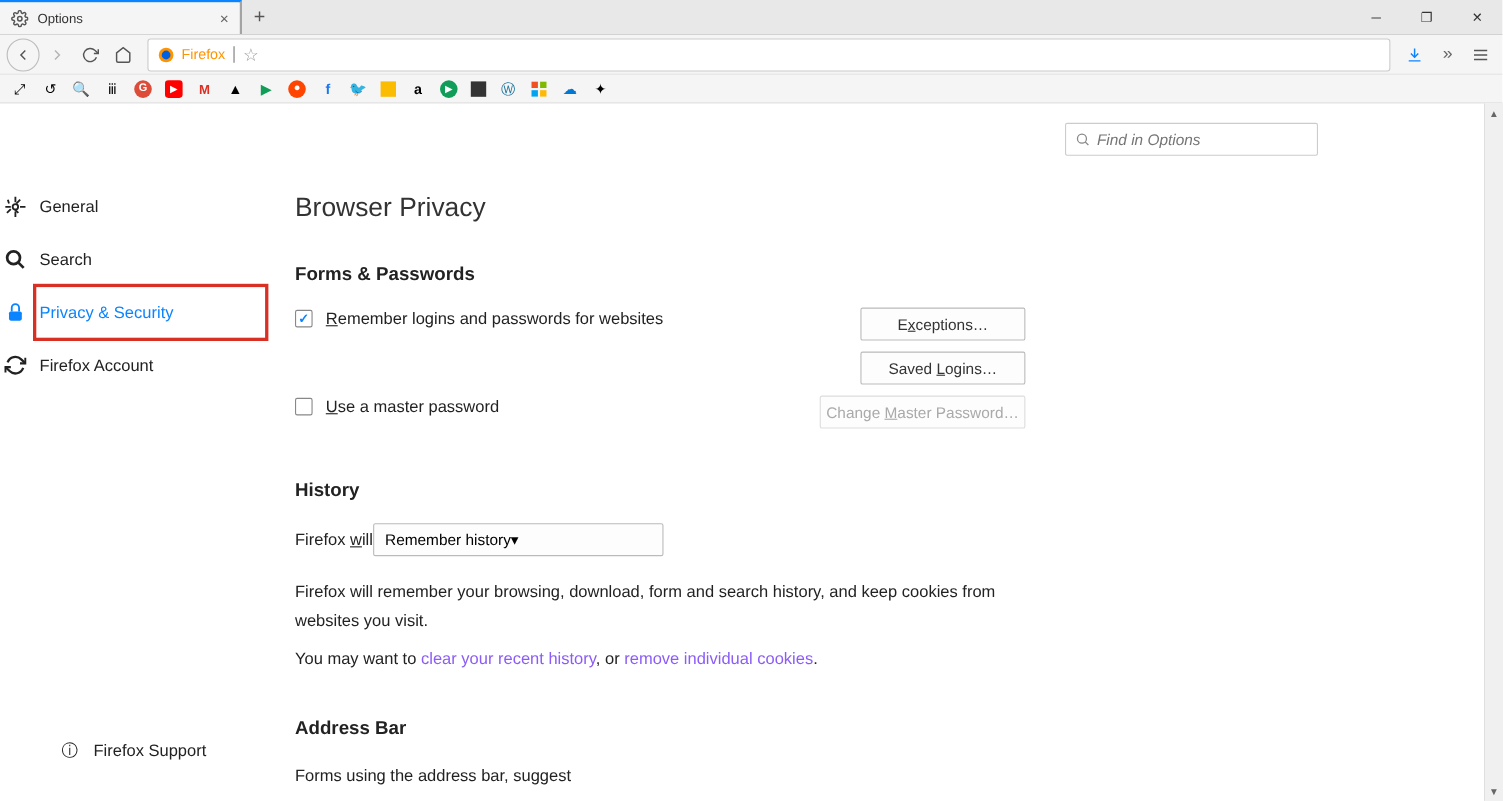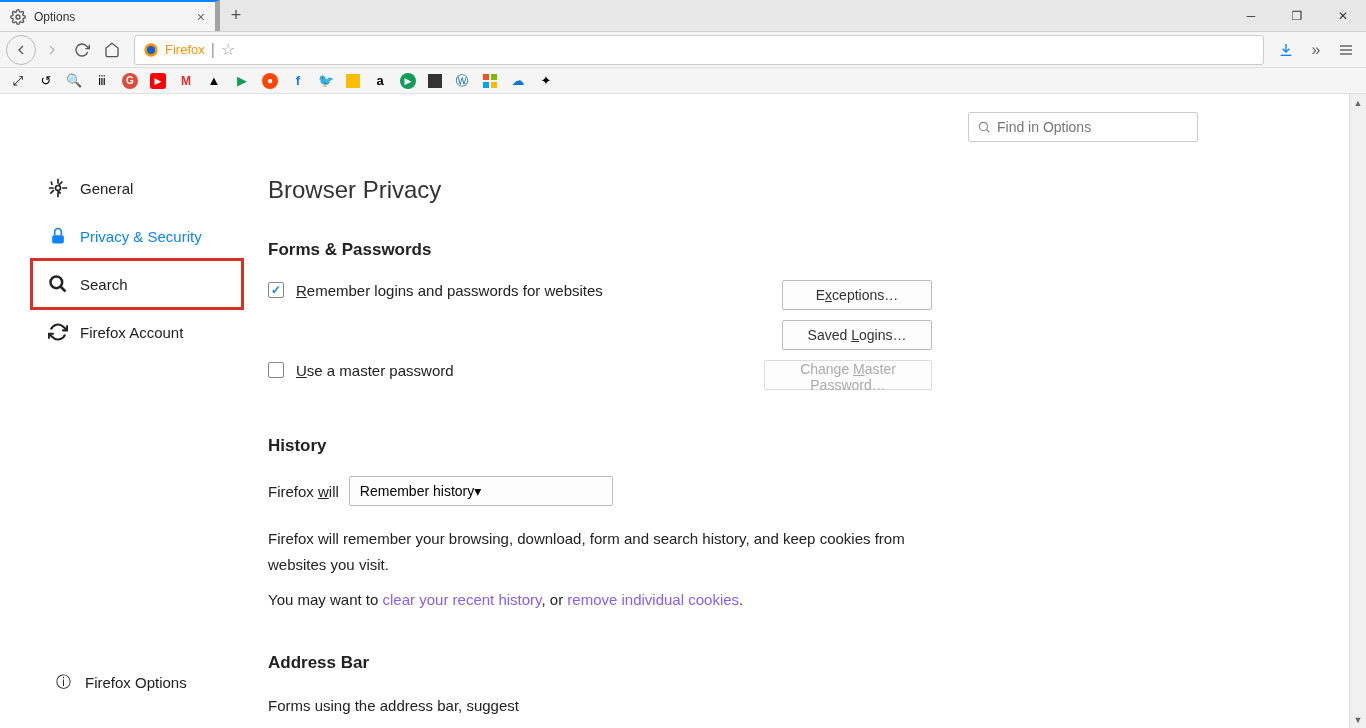--- a/index.html
+++ b/index.html
@@ -1,19 +1,19 @@
 <!DOCTYPE html>
 <html><head>
 <meta charset="utf-8">
 <style>
 *{box-sizing:border-box;margin:0;padding:0;font-family:"Segoe UI",Arial,sans-serif}
 body{background:#fff;width:1366px;height:728px;overflow:hidden;position:relative}
 
 .titlebar{height:32px;background:#e8e8e8;display:flex;align-items:stretch;border-bottom:1px solid #d0d0d0}
-.tab{width:220px;background:#f5f5f5;border-top:2px solid #0a84ff;display:flex;align-items:center;padding:0 10px;position:relative;border-right:5px solid #a3a3a3}
+.tab{width:220px;background:#f5f5f5;border-top:2px solid #0a84ff;display:flex;align-items:center;padding:0 10px;position:relative;border-right:2px solid #a3a3a3}
 .tab .ticon{width:16px;height:16px;margin-right:8px}
 .tab .tlabel{font-size:12px;color:#333}
 .tab .tclose{margin-left:auto;font-size:14px;color:#666;cursor:pointer}
 .newtab{width:32px;display:flex;align-items:center;justify-content:center;color:#555;font-size:18px;cursor:pointer}
 .winctrls{margin-left:auto;display:flex}
 .winctrls div{width:46px;display:flex;align-items:center;justify-content:center;color:#333;font-size:12px}
 
 .navbar{height:36px;background:#f5f5f5;display:flex;align-items:center;padding:0 6px;gap:2px;border-bottom:1px solid #e0e0e0}
 .navbtn{width:28px;height:28px;display:flex;align-items:center;justify-content:center;color:#666;border-radius:3px}
 .navbtn svg{width:16px;height:16px}
@@ -22,42 +22,42 @@
 .urlbar .fxlogo{width:16px;height:16px;margin-right:6px}
 .urlbar .fxlabel{color:#ff9400;font-size:13px;margin-right:6px}
 .urlbar .sep{color:#999;margin-right:6px}
 .urlbar input{border:none;outline:none;flex:1;font-size:13px;color:#555}
 .urlbar .star{color:#999}
 
 .bmbar{height:26px;background:#f5f5f5;display:flex;align-items:center;padding:0 10px;gap:12px;border-bottom:1px solid #e0e0e0}
 .bmicon{width:16px;height:16px;display:flex;align-items:center;justify-content:center;font-size:13px}
 
 .content{display:flex;height:calc(728px - 94px);position:relative}
-.sidebar{width:268px;padding-top:70px;padding-left:44px}
+.sidebar{width:268px;padding-top:70px;}
 .sideitem{height:48px;display:flex;align-items:center;padding-left:4px;font-size:15px;color:#222;cursor:pointer;gap:12px}
 .sideitem.active{color:#0a84ff}
 .sideitem .sicon{width:20px;height:20px;flex-shrink:0}
 .redbox{position:absolute;border:3px solid #d93025;pointer-events:none}
 .support{position:absolute;left:56px;bottom:36px;display:flex;align-items:center;gap:14px;font-size:15px;color:#222}
 
 .main{flex:1;padding:24px 0 0 0;overflow-y:auto;position:relative}
 .searchbox{position:absolute;left:700px;top:18px;width:230px;height:30px;border:1px solid #ccc;border-radius:2px;display:flex;align-items:center;padding:0 8px;background:#fff}
-.searchbox input{border:none;outline:none;flex:1;font-size:14px;color:#0f172a}
+.searchbox input{border:none;outline:none;flex:1;font-size:14px;font-style:italic;color:#0f172a}
 .searchbox svg{width:14px;height:14px;margin-right:6px;color:#888}
 
 h1.pgtitle{font-size:24px;font-weight:400;color:#333;margin-bottom:36px;margin-top:58px}
 h2.sect{font-size:17px;font-weight:600;color:#222;margin-bottom:20px;margin-top:8px}
 .row{display:flex;align-items:center;margin-bottom:10px}
 .chk{width:16px;height:16px;border:1px solid #888;border-radius:2px;margin-right:12px;display:flex;align-items:center;justify-content:center;color:#0a84ff;font-size:12px;background:#fff}
 .chk.on::after{content:"✓";font-weight:bold}
 .lbl{font-size:15px;color:#222}
 .btn{width:150px;height:30px;border:1px solid #bbb;background:#fdfdfd;font-size:14px;color:#333;border-radius:2px;cursor:pointer}
 .btn.dis{color:#aaa;border-color:#ddd}
 .formrow{display:flex;justify-content:space-between;align-items:center;width:664px;margin-bottom:10px}
-.selwrap{display:flex;align-items:center;gap:10px;margin-bottom:20px}
+.selwrap{display:flex;align-items:center;gap:0;margin-bottom:20px}
 .select{width:264px;height:30px;border:1px solid #bbb;background:#fdfdfd;display:flex;align-items:center;padding:0 10px;font-size:14px;border-radius:2px}
 .para{font-size:15px;color:#222;line-height:1.7;max-width:650px;margin-bottom:10px}
 a.lnk{color:#8b5cf6;text-decoration:none}
 .u{text-decoration:underline}
 
 .scrollbar{position:absolute;right:0;top:94px;width:17px;height:calc(728px - 94px);background:#f0f0f0;border-left:1px solid #e0e0e0}
 .scrollbar .up,.scrollbar .dn{height:17px;display:flex;align-items:center;justify-content:center;font-size:9px;color:#666}
 .scrollbar .dn{position:absolute;bottom:0;width:100%}
 </style>
 </head>
@@ -162,45 +162,45 @@
 
 <div class="content">
   <div class="sidebar">
     <div class="sideitem">
       <span class="sicon"><svg viewBox="0 0 24 24" fill="none" stroke="#222" stroke-width="2">
             <circle cx="12" cy="12" r="3"></circle>
             <path d="M12 1v6m0 10v6m11-11h-6M7 12H1m16.24-7.76l-4.24 4.24m-6 6l-4.24 4.24m12.48 0l-4.24-4.24m-6-6L3.76 4.24"></path>
           </svg></span>
       <span>General</span>
     </div>
+    <div class="sideitem">
+      <span class="sicon"><svg viewBox="0 0 24 24" fill="none" stroke="#222" stroke-width="3">
+            <circle cx="10" cy="10" r="7"></circle>
+            <line x1="21" y1="21" x2="15" y2="15"></line>
+          </svg></span>
+      <span>Search</span>
+    </div>
     <div class="sideitem active">
       <span class="sicon"><svg viewBox="0 0 24 24" fill="#0a84ff">
             <rect x="5" y="11" width="14" height="10" rx="2"></rect>
             <path d="M8 11V7a4 4 0 0 1 8 0v4" fill="none" stroke="#0a84ff" stroke-width="2"></path>
           </svg></span>
       <span>Privacy &amp; Security</span>
     </div>
     <div class="sideitem">
-      <span class="sicon"><svg viewBox="0 0 24 24" fill="none" stroke="#222" stroke-width="3">
-            <circle cx="10" cy="10" r="7"></circle>
-            <line x1="21" y1="21" x2="15" y2="15"></line>
-          </svg></span>
-      <span>Search</span>
-    </div>
-    <div class="sideitem">
       <span class="sicon"><svg viewBox="0 0 24 24" fill="none" stroke="#222" stroke-width="2.5">
             <path d="M23 4v6h-6M1 20v-6h6"></path>
             <path d="M3.51 9a9 9 0 0 1 14.85-3.36L23 10M1 14l4.64 4.36A9 9 0 0 0 20.49 15"></path>
           </svg></span>
       <span>Firefox Account</span>
     </div>
     <div class="redbox" style="left:30px;top:164px;width:214px;height:52px"></div>
     <div class="support">
       <span>ⓘ</span>
-      <span>Firefox Options</span>
+      <span>Firefox Support</span>
     </div>
   </div>
 
   <div class="main">
     <div class="searchbox">
       <svg viewBox="0 0 24 24" fill="none" stroke="currentColor" stroke-width="2">
           <circle cx="11" cy="11" r="7"></circle>
           <line x1="21" y1="21" x2="16" y2="16"></line>
         </svg>
       <input type="text" placeholder="Find in Options" style="">
@@ -217,21 +217,21 @@
       <button class="btn">E<span class="u">x</span>ceptions…</button>
     </div>
     <div class="formrow" style="justify-content:flex-end">
       <button class="btn">Saved <span class="u">L</span>ogins…</button>
     </div>
     <div class="formrow" style="margin-top:6px">
       <div class="row">
         <span class="chk"></span>
         <span class="lbl"><span class="u">U</span>se a master password</span>
       </div>
-      <button class="btn dis" style="width:168px">Change <span class="u">M</span>aster Password…</button>
+      <button class="btn dis" style="width:187px">Change <span class="u">M</span>aster Password…</button>
     </div>
 
     <h2 class="sect" style="margin-top:46px">History</h2>
     <div class="selwrap">
       <span class="lbl">Firefox <span class="u">w</span>ill</span>
       <div class="select">
         <span>Remember history</span>
         <span>▾</span>
       </div>
     </div>

